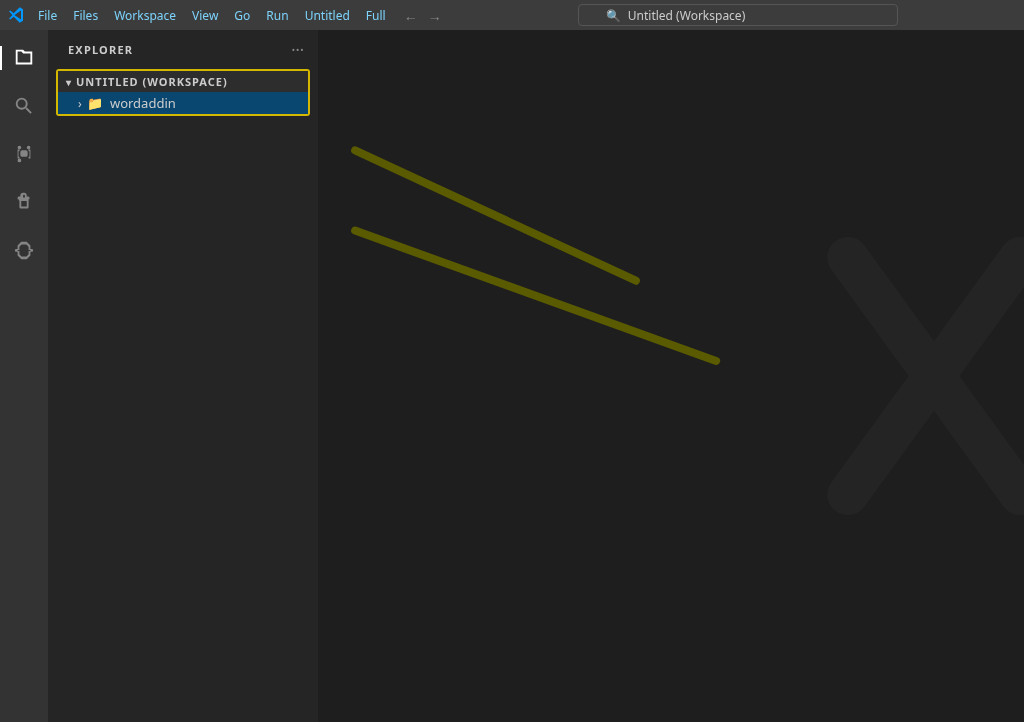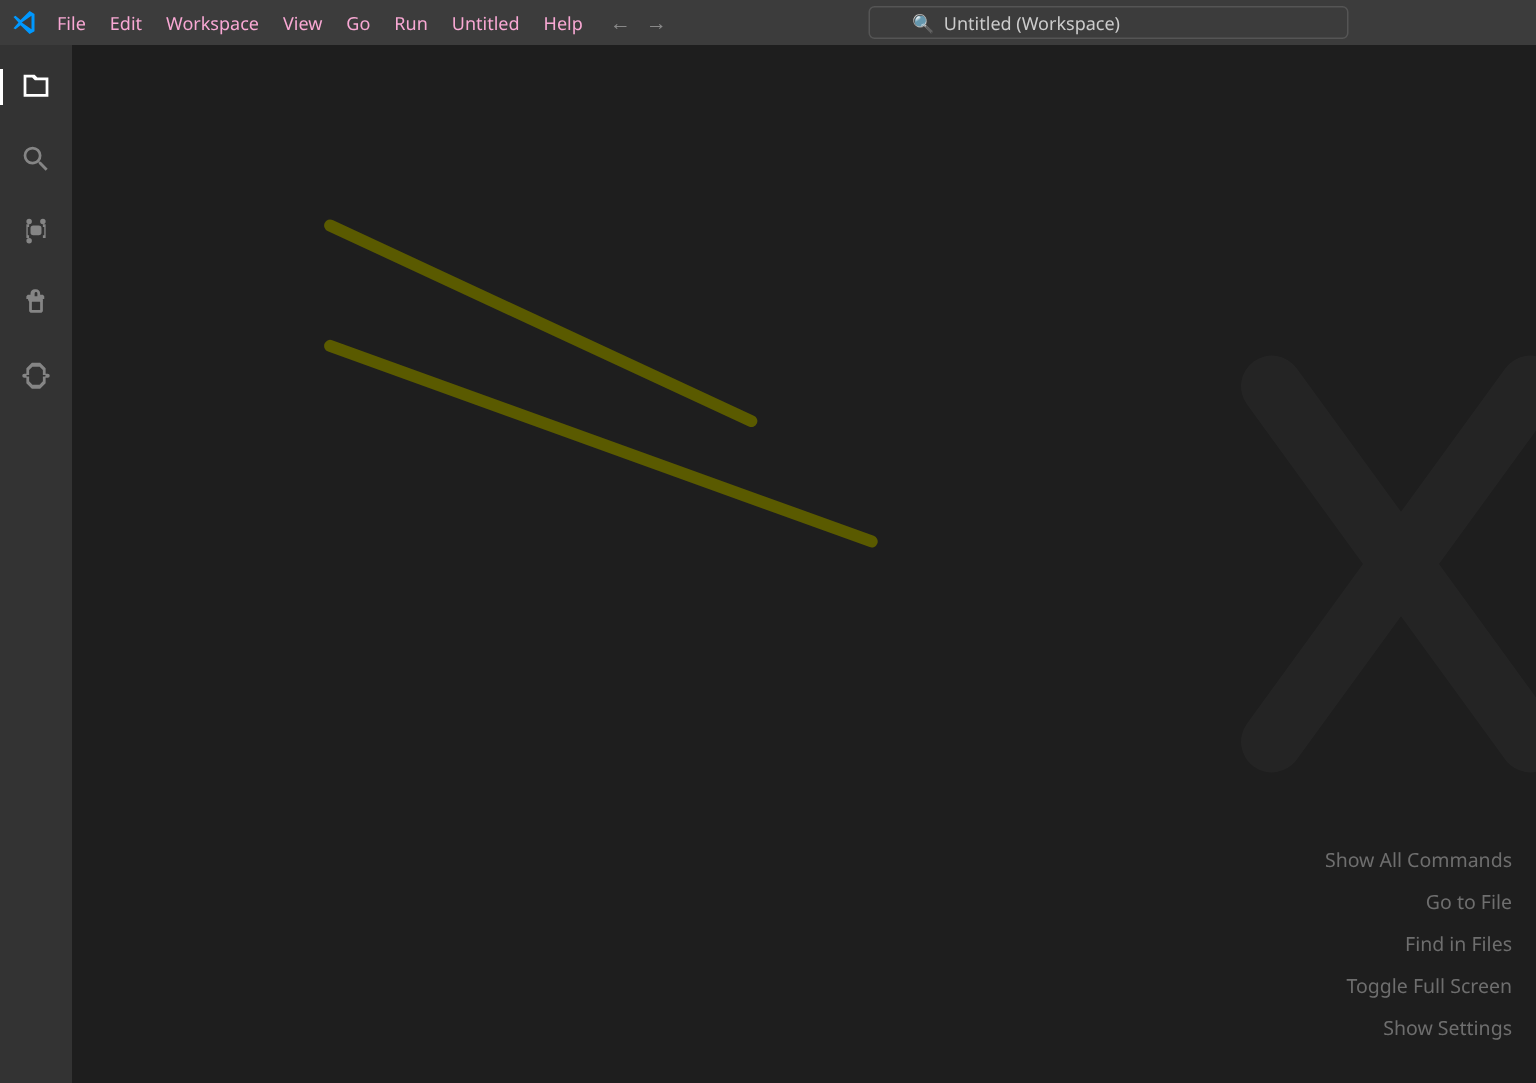--- a/index.html
+++ b/index.html
@@ -30,21 +30,21 @@
     .titlebar-logo {
       width: 16px;
       height: 16px;
       flex-shrink: 0;
     }
     .titlebar-menu {
       display: flex;
       gap: 0;
     }
     .titlebar-menu-item {
-      color: #f9a8d4;
+      color: #7dd3fc;
       font-size: 12px;
       padding: 0 8px;
       height: 30px;
       display: flex;
       align-items: center;
       cursor: pointer;
       user-select: none;
     }
     .titlebar-search {
       flex: 1;
@@ -263,27 +263,27 @@
 <body>
 
 <div class="titlebar">
 
   <svg class="titlebar-logo" viewBox="0 0 16 16" fill="none" xmlns="http://www.w3.org/2000/svg">
     <path d="M11.74.29 5.66 6.25 2.33 3.5 1 4.25l3.33 3.75L1 11.75l1.33.75 3.33-2.75 6.08 5.96L15 13.75V2.25L11.74.29zM13 12.5 6.5 8 13 3.5v9z" fill="#0098FF"></path>
   </svg>
 
   <div class="titlebar-menu">
     <span class="titlebar-menu-item">File</span>
-    <span class="titlebar-menu-item">Edit</span>
+    <span class="titlebar-menu-item">Files</span>
     <span class="titlebar-menu-item">Workspace</span>
     <span class="titlebar-menu-item">View</span>
     <span class="titlebar-menu-item">Go</span>
     <span class="titlebar-menu-item">Run</span>
     <span class="titlebar-menu-item">Untitled</span>
-    <span class="titlebar-menu-item">Help</span>
+    <span class="titlebar-menu-item">Full</span>
   </div>
 
   <div class="titlebar-nav">
     <span class="titlebar-nav-btn">←</span>
     <span class="titlebar-nav-btn">→</span>
   </div>
 
   <div class="titlebar-search">
     <div class="titlebar-search-box">
       <div class="titlebar-search-box-inner">
@@ -322,36 +322,51 @@
       </svg>
     </div>
 
     <div class="activity-icon">
       <svg width="22" height="22" viewBox="0 0 24 24" fill="currentColor">
         <path d="M20.5 11H19V7l-4-4h-6L5 7v4H3.5a1.5 1.5 0 0 0 0 3H5v4l4 4h6l4-4v-4h1.5a1.5 1.5 0 0 0 0-3zm-3.5 5.59L14.59 19H9.41L7 16.59V13H5.5a.5.5 0 0 1 0-1H7V8.41L9.41 6h5.17L17 8.41V12h1.5a.5.5 0 0 1 0 1H17v3.59z"></path>
       </svg>
     </div>
   </div>
 
+  <div class="sidebar">
+    <div class="sidebar-header">
+      <span class="sidebar-title">EXPLORER</span>
+      <div class="sidebar-actions">
+        <span class="sidebar-action-btn">···</span>
+      </div>
+    </div>
+
+    <div class="explorer-tree">
+      <div class="tree-workspace">
+        <div class="tree-workspace-header">
+          <span class="chevron">▾</span>
+          <span>UNTITLED (WORKSPACE)</span>
+        </div>
+        <div class="tree-item">
+          <span class="tree-item-icon">›</span>
+          <span class="folder-icon">📁</span>
+          <span>wordaddin</span>
+        </div>
+      </div>
+    </div>
+  </div>
 
   <div class="editor-area">
 
     <svg class="deco-lines" viewBox="0 0 690 690" preserveAspectRatio="xMidYMid meet">
 
       <line x1="30" y1="120" x2="310" y2="250" stroke="#5a5a00" stroke-width="8" stroke-linecap="round"></line>
       <line x1="30" y1="200" x2="390" y2="330" stroke="#5a5a00" stroke-width="8" stroke-linecap="round"></line>
     </svg>
 
     <svg class="bg-x" viewBox="0 0 200 260" fill="none">
       <line x1="20" y1="20" x2="180" y2="240" stroke="#555" stroke-width="38" stroke-linecap="round"></line>
       <line x1="180" y1="20" x2="20" y2="240" stroke="#555" stroke-width="38" stroke-linecap="round"></line>
     </svg>
 
-    <div class="hints-panel">
-      <span class="hint-item">Show All Commands</span>
-      <span class="hint-item">Go to File</span>
-      <span class="hint-item">Find in Files</span>
-      <span class="hint-item">Toggle Full Screen</span>
-      <span class="hint-item">Show Settings</span>
-    </div>
   </div>
 
 </div>
 
 </body></html>

